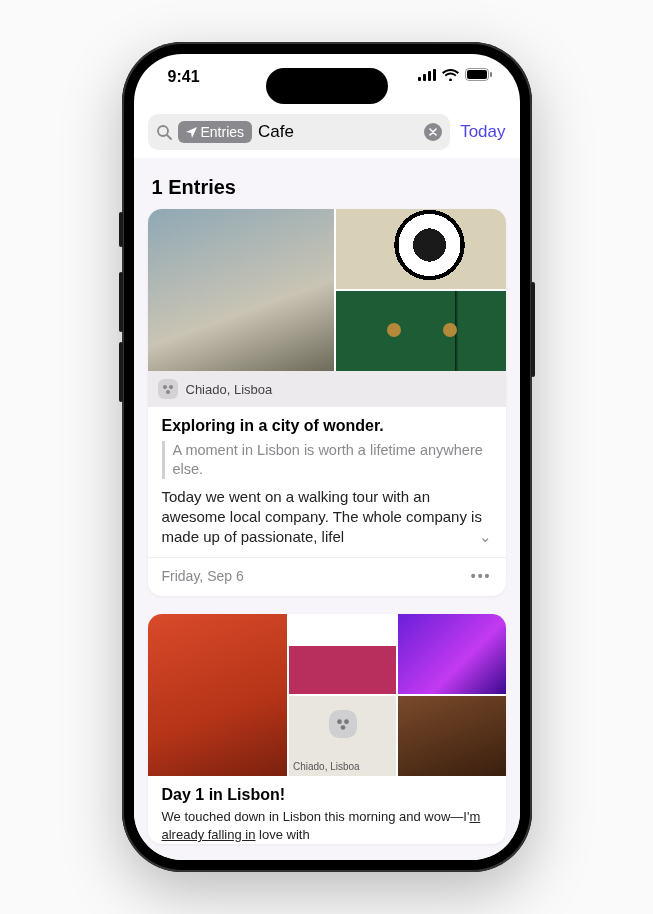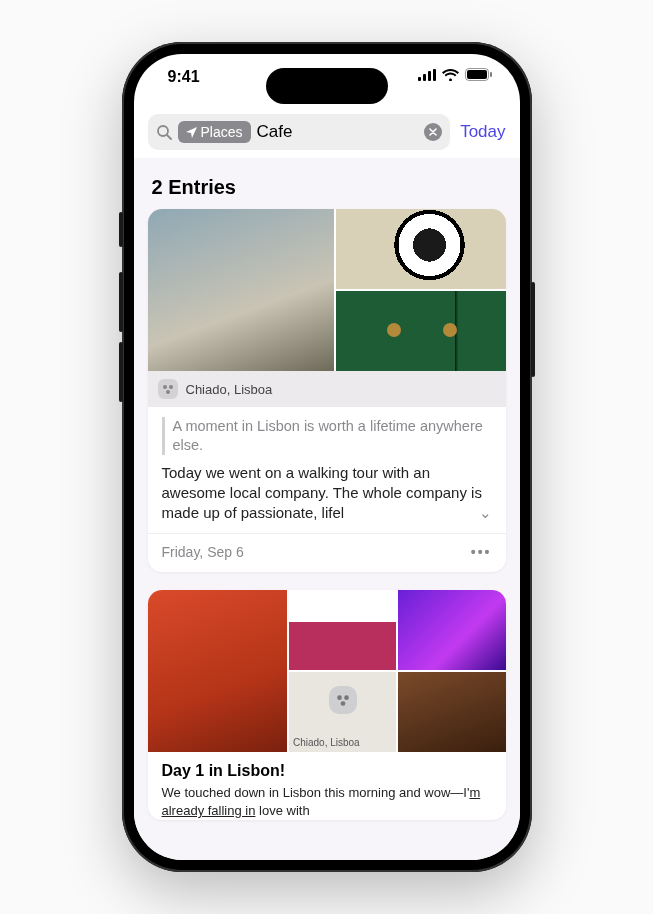--- a/index.html
+++ b/index.html
@@ -147,52 +147,53 @@
     <div class="search-row">
       <div class="search-field">
         <svg class="search-icon-svg" viewBox="0 0 16 16">
             <circle cx="7" cy="7" r="5" stroke="#8a8a8e" stroke-width="1.8" fill="none"></circle>
             <line x1="11" y1="11" x2="15" y2="15" stroke="#8a8a8e" stroke-width="1.8" stroke-linecap="round"></line>
           </svg>
         <span class="filter-chip">
           <svg width="11" height="11" viewBox="0 0 11 11">
               <path d="M0 5 L11 0 L6 11 L5 6 Z" fill="#fff"></path>
             </svg>
-          <span>Places</span>
+          <span>Entries</span>
         </span>
         <span class="search-text">Cafe</span>
         <span class="clear-btn">
           <svg width="8" height="8" viewBox="0 0 8 8">
               <path d="M1 1 L7 7 M7 1 L1 7" stroke="#fff" stroke-width="1.6" stroke-linecap="round"></path>
             </svg>
         </span>
       </div>
       <span class="cancel-btn">Today</span>
     </div>
 
     <div class="content">
-      <div class="section-title">2 Entries</div>
+      <div class="section-title">1 Entries</div>
 
       <div class="entry-card">
         <div class="collage1">
           <div class="c-a"></div>
           <div class="c-b"></div>
           <div class="c-c"></div>
         </div>
         <div class="loc-bar">
           <span class="loc-icon">
             <svg width="12" height="12" viewBox="0 0 12 12">
                 <circle cx="3" cy="4" r="2" fill="#888"></circle>
                 <circle cx="9" cy="4" r="2" fill="#888"></circle>
                 <circle cx="6" cy="9" r="2" fill="#888"></circle>
               </svg>
           </span>
           <span>Chiado, Lisboa</span>
         </div>
         <div class="entry-body">
+          <div class="entry-title">Exploring in a city of wonder.</div>
           <div class="entry-quote">A moment in Lisbon is worth a lifetime anywhere else.</div>
           <div class="entry-text">
             <span>Today we went on a walking tour with an awesome local company. The whole company is made up of passionate, lifel</span>
             <span class="expand-chevron">⌄</span>
           </div>
         </div>
         <div class="entry-footer">
           <span>Friday, Sep 6</span>
           <span class="more-dots">•••</span>
         </div>

